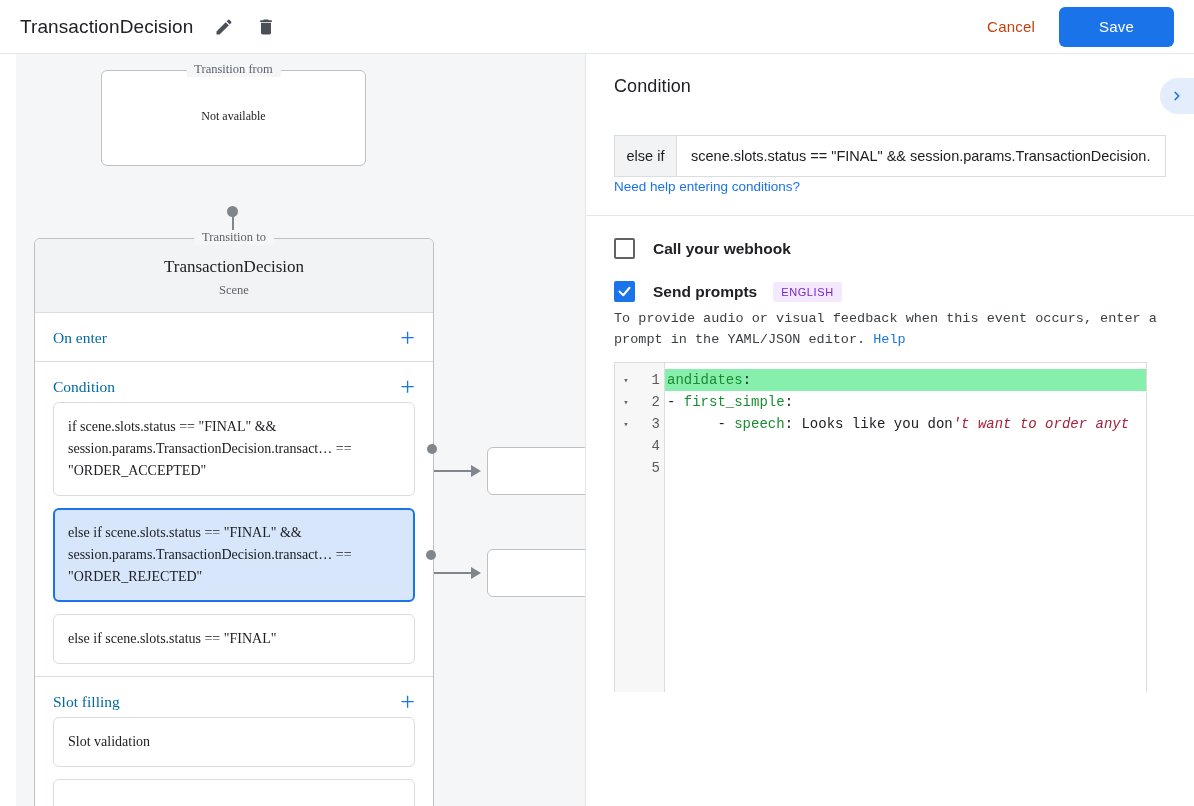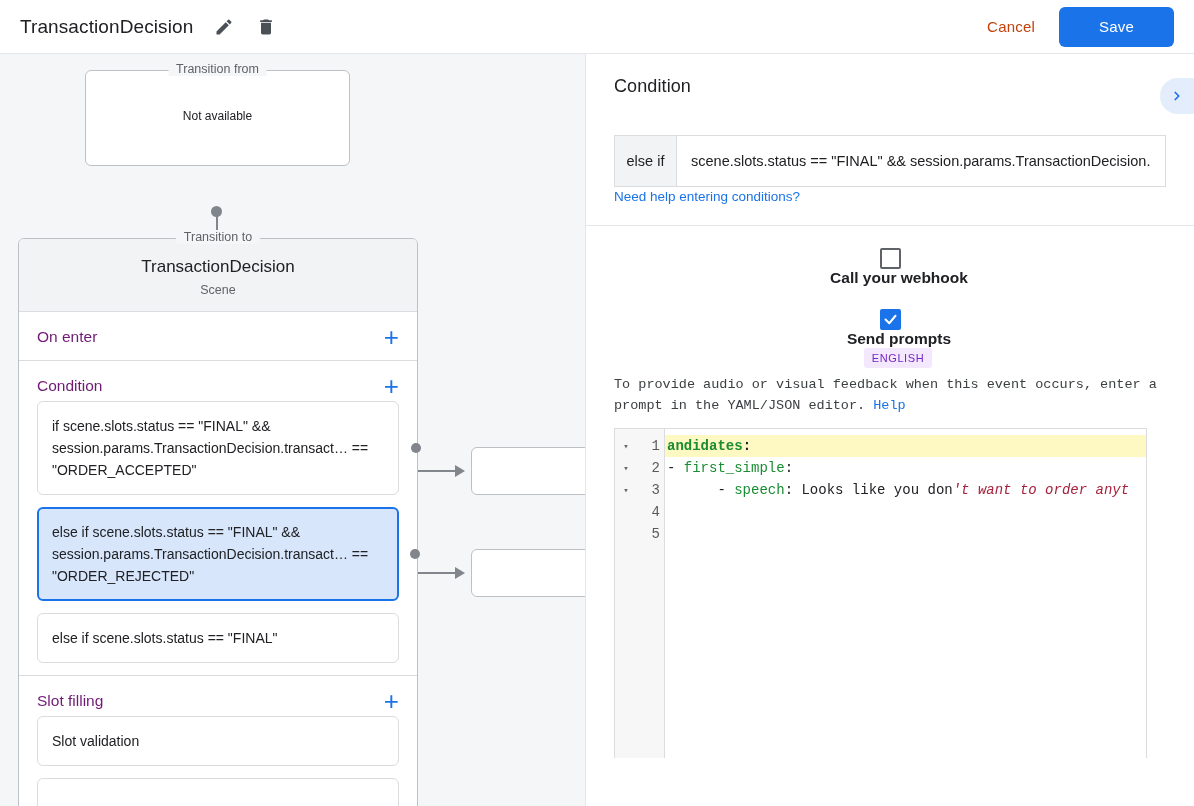--- a/index.html
+++ b/index.html
@@ -41,23 +41,24 @@
   }
   .save-btn {
     background: #1a73e8; color: #fff; font-size: 15px;
     border: 0; border-radius: 6px; padding: 0 40px; height: 40px;
     margin-left: 10px; margin-right: 20px; cursor: pointer;
     letter-spacing: .2px; font-family: inherit;
   }
 
   
   .canvas {
-    position: absolute; left: 0; top: 54px; width: 585px; height: 752px;
+    position: absolute; left: 16px; top: 54px; width: 585px; height: 752px;
     background: #f5f6f8;
     overflow: hidden;
+    font-family: Liberation Serif, serif;
   }
   
   .tfrom {
     position: absolute; left: 85px; top: 16px; width: 265px; height: 96px;
     background: #ffffff;
     border: 1px solid #bdc1c6; border-radius: 6px;
   }
   .tfrom-legend {
     position: absolute; left: 50%; top: -9px; transform: translateX(-50%);
     background: #f5f6f8; padding: 0 8px;
@@ -107,21 +108,21 @@
   .scene-title { font-size: 17px; color: #202124; }
   .scene-sub { font-size: 12.5px; color: #5f6368; margin-top: 6px; }
 
   .sect { border-bottom: 1px solid #dadce0; }
   .sect:last-child { border-bottom: 0; }
   .sect-head {
     display: flex; align-items: center; justify-content: space-between;
     padding: 16px 18px 14px; cursor: pointer;
   }
   .sect-head.tight { padding-bottom: 6px; }
-  .sect-title { font-size: 15.5px; color: #701a75; }
+  .sect-title { font-size: 15.5px; color: #0369a1; }
   .plus {
     color: #1a73e8; font-size: 26px; line-height: 18px; font-weight: 300;
     cursor: pointer; user-select: none;
   }
   .chip {
     margin: 0 18px 12px; padding: 13px 14px;
     border: 1px solid #dadce0; border-radius: 6px;
     background: #fff; font-size: 14px; line-height: 22px;
     color: #202124; cursor: pointer;
     position: relative;
@@ -159,37 +160,37 @@
   .panel-h {
     font-size: 18px; color: #202124; letter-spacing: .1px; margin-bottom: 20px;
   }
   .collapse-tab {
     position: absolute; right: 0; top: 24px;
     width: 34px; height: 36px;
     background: #e3edfc; border-radius: 18px 0 0 18px;
     display: flex; align-items: center; justify-content: center;
     cursor: pointer;
   }
-  .cond-row { display: flex; width: 100%; height: 52px; margin-top: 38px; }
+  .cond-row { display: flex; width: 100%; height: 42px; margin-top: 38px; }
   .cond-prefix {
     width: 62px; flex: 0 0 62px;
     background: #f1f3f4; border: 1px solid #dadce0; border-right: 0;
     display: flex; align-items: center; justify-content: center;
     font-size: 14.5px; color: #202124;
   }
   .cond-input {
     flex: 1 1 auto; border: 1px solid #dadce0; background: #fff;
     padding: 0 14px; font-size: 14.5px; color: #202124;
     font-family: inherit; outline: none;
     text-overflow: clip; white-space: nowrap; overflow: hidden;
   }
   .link { color: #1a73e8; font-size: 13.5px; text-decoration: none; cursor: pointer; }
   .helplink { display: inline-block; }
 
-  .opt-row { display: flex; align-items: center; margin-bottom: 22px; flex-direction: column; }
+  .opt-row { display: flex; align-items: center; margin-bottom: 22px; }
   .cbox {
     width: 21px; height: 21px; border: 2px solid #5f6368; border-radius: 2px;
     background: #fff; cursor: pointer; flex: 0 0 21px;
   }
   .cbox.checked {
     background: #1a73e8; border-color: #1a73e8;
     display: flex; align-items: center; justify-content: center;
   }
   .opt-label { margin-left: 18px; font-size: 15.5px; color: #202124; font-weight: bold; }
   .lang-badge {
@@ -220,21 +221,21 @@
     color: #666; font-size: 9px; cursor: pointer;
   }
   .gutter-num {
     width: 28px; background: #f7f7f7; border-right: 1px solid #dadce0;
     padding-top: 6px; flex: 0 0 28px; text-align: right; padding-right: 4px;
     color: #5a5a5a;
   }
   .gutter-num div { height: 22px; line-height: 22px; }
   .code { flex: 1 1 auto; padding-top: 6px; background: #fff; overflow: hidden; }
   .code .ln { height: 22px; line-height: 22px; white-space: pre; padding-left: 2px; }
-  .code .ln.hl { background: #fef9c3; font-weight: bold; }
+  .code .ln.hl { background: #86efac; }
   .k { color: #1a8c32; }
   .p { color: #202124; }
   .s { color: #a6213c; font-style: italic; }
   .t { color: #202124; }
 </style>
 </head>
 <body>
 
 <div class="topbar">
   <div class="topbar-title">TransactionDecision</div>

